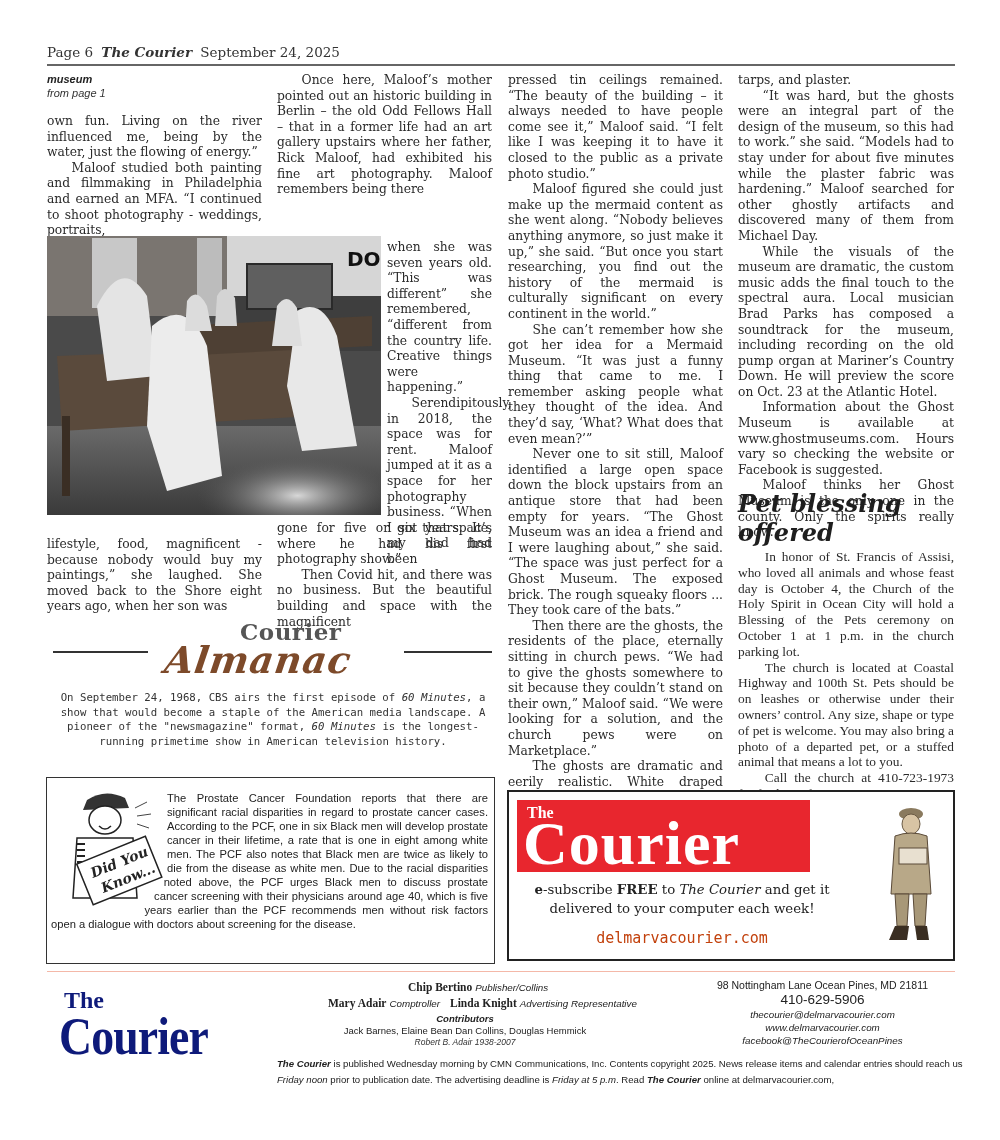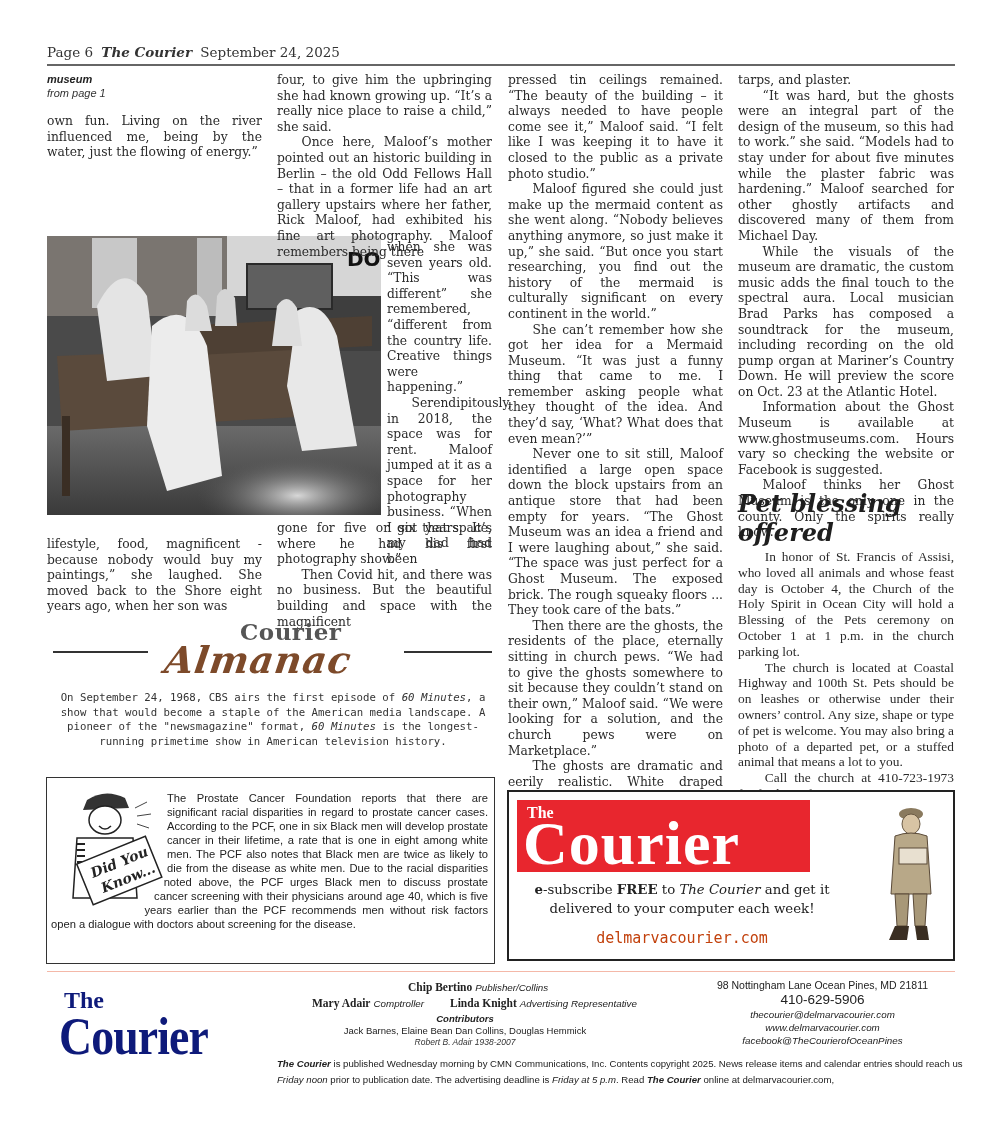--- a/index.html
+++ b/index.html
@@ -56,21 +56,21 @@
 
   
   #footer-rule { position: absolute; left: 47px; top: 971px; width: 908px; height: 1px; background: #f4b8a8; }
   #mast-the { position: absolute; left: 64px; top: 987px; font-family: "Liberation Serif", serif; font-weight: bold; font-size: 24px; color: #0e1a7a; }
   #mast-courier { position: absolute; left: 59px; top: 1005px; font-family: "Liberation Serif", serif; font-weight: bold; font-size: 52px; color: #0e1a7a; letter-spacing: -1px; line-height: 64px; transform: scaleX(0.88); transform-origin: left; }
 
   .staff { position: absolute; font-size: 10.5px; color: #222; white-space: nowrap; }
   .staff .name { font-family: "Liberation Serif", serif; font-weight: bold; font-size: 11.5px; }
   .staff .role { font-family: "Liberation Sans", sans-serif; font-style: italic; font-size: 9.8px; margin-left: 3px; }
   #staff-1 { left: 408px; top: 981px; }
-  #staff-2 { left: 312px; top: 997px; }
+  #staff-2 { left: 328px; top: 997px; }
   #staff-3 { left: 450px; top: 997px; }
   #contrib-head { position: absolute; left: 420px; top: 1013px; width: 90px; text-align: center; font-family: "Liberation Sans", sans-serif; font-weight: bold; font-style: italic; font-size: 9.5px; }
   #contrib-names { position: absolute; left: 330px; top: 1025px; width: 270px; text-align: center; font-family: "Liberation Sans", sans-serif; font-size: 9.5px; }
   #memorial { position: absolute; left: 390px; top: 1037px; width: 150px; text-align: center; font-family: "Liberation Sans", sans-serif; font-style: italic; font-size: 8.5px; color: #333; }
 
   #contact { position: absolute; left: 700px; top: 978px; width: 245px; text-align: center; font-family: "Liberation Sans", sans-serif; color: #222; }
   #contact .addr { font-size: 10.5px; line-height: 14px; }
   #contact .phone { font-size: 13.5px; line-height: 16px; }
   #contact .it { font-style: italic; font-size: 9.8px; line-height: 13px; }
 
@@ -85,20 +85,21 @@
   <span class="paper-name">The Courier</span>
   <span>September 24, 2025</span>
 </div>
 <div id="header-rule"></div>
 
 <div class="col" id="col1">
   <div class="jump-head">museum</div>
   <div class="jump-from">from page 1</div>
   <div style="height:14px"></div>
   <p class="noindent">own fun. Living on the river influenced me, being by the water, just the flowing of energy.”</p>
+  <p>Maloof studied both painting and filmmaking in Philadelphia and earned an MFA. “I continued to shoot photography - weddings, portraits,</p>
 </div>
 
 <div id="photo">
   <svg width="334" height="279" viewBox="0 0 334 279">
     <defs>
       <linearGradient id="floor" x1="0" y1="0" x2="0" y2="1">
         <stop offset="0" stop-color="#6a6a6a"></stop>
           <stop offset="1" stop-color="#3a3a3a"></stop>
       </linearGradient>
       <radialGradient id="light" cx="0.75" cy="0.85" r="0.3">
@@ -122,21 +123,20 @@
     <path d="M50 70 Q75 20 100 60 L110 140 L60 145 Z" fill="#e4e4e4"></path>
     <path d="M105 90 Q140 60 160 110 L175 240 L120 255 L100 190 Z" fill="#ececec"></path>
     <path d="M250 75 Q275 60 290 100 L310 210 L255 215 L240 150 Z" fill="#e8e8e8"></path>
     <path d="M140 65 Q150 50 160 70 L165 95 L138 95 Z" fill="#dcdcdc"></path>
     <path d="M170 60 Q178 45 188 62 L190 90 L168 90 Z" fill="#d4d4d4"></path>
     <path d="M230 70 Q240 55 250 72 L255 110 L225 110 Z" fill="#dedede"></path>
   </svg>
 </div>
 
 <div class="col" id="col2-top">
-  <p class="noindent">four, to give him the upbringing she had known growing up. “It’s a really nice place to raise a child,” she said.</p>
   <p>Once here, Maloof’s mother pointed out an historic building in Berlin – the old Odd Fellows Hall – that in a former life had an art gallery upstairs where her father, Rick Maloof, had exhibited his fine art photography. Maloof remembers being there</p>
 </div>
 <div class="col" id="col2-wrap">
   <p class="noindent">when she was seven years old. “This was different” she remembered, “different from the country life. Creative things were happening.”</p>
   <p>Serendipitously, in 2018, the space was for rent. Maloof jumped at it as a space for her photography business. “When I got that space, my dad had been</p>
 </div>
 <div class="col" id="col1-bottom">
   <p class="noindent">lifestyle, food, magnificent - because nobody would buy my paintings,” she laughed.  She moved back to the Shore eight years ago, when her son was</p>
 </div>
 <div class="col" id="col2-bottom">

